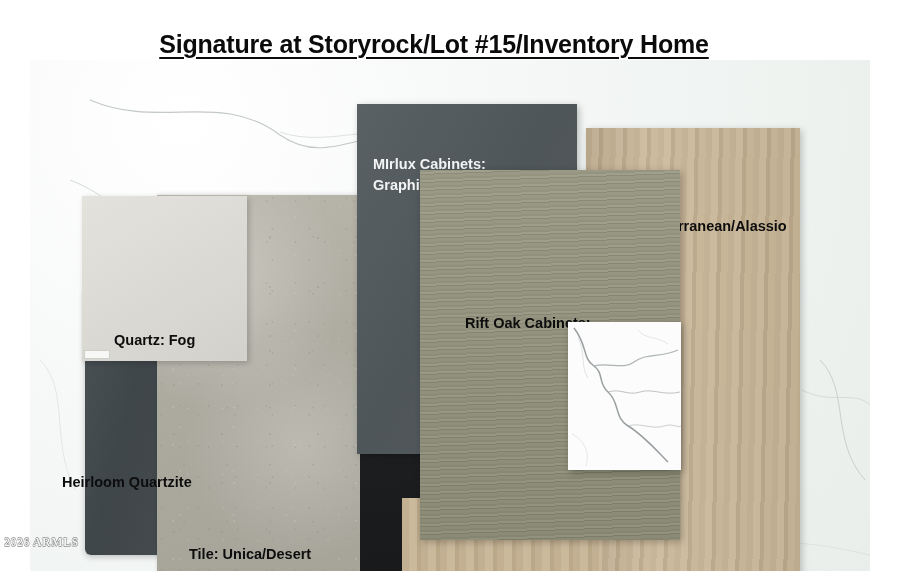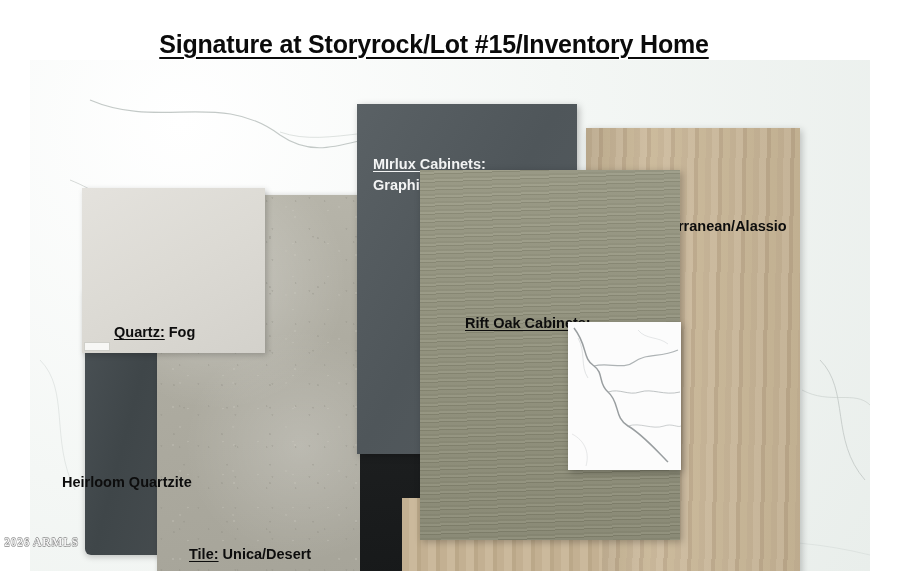--- a/index.html
+++ b/index.html
@@ -79,38 +79,37 @@
   .sample-label {
     position: absolute;
     font-size: 14.5px;
     font-weight: 600;
     line-height: 1.42;
     white-space: nowrap;
     color: #0d0d0d;
   }
   .sample-label.light { color: #f3f4f4; }
   .sample-label .lbl-key {
-    text-decoration: underline;
     text-underline-offset: 2px;
     text-decoration-thickness: 1.4px;
   }
   .sample-label .lbl-val { font-weight: 600; }
   .sample-label.inline .lbl-val { margin-left: 4px; }
 
   
   #slab-dark-left {
     left: 55px; top: 230px; width: 105px; height: 265px;
     background: linear-gradient(105deg,#4b5256 0%,#3f4649 45%,#474d50 100%);
     border-radius: 0 0 6px 6px;
     box-shadow: 0 2px 6px rgba(0,0,0,0.22);
   }
 
   
   #sample-quartz {
-    left: 52px; top: 128px; width: 183px; height: 165px;
+    left: 52px; top: 136px; width: 165px; height: 165px;
     background: linear-gradient(150deg,#e4e2dd 0%,#dcdad4 50%,#d3d1cb 100%);
     box-shadow: 2px 2px 6px rgba(0,0,0,0.20);
   }
   #sample-quartz .sample-label { left: 32px; bottom: 10px; }
   #sample-quartz::after {
     content:"";
     position:absolute; left:2px; bottom:2px; width:24px; height:7px;
     background:#f7f7f5; border:1px solid #cfcfc9;
   }
 

